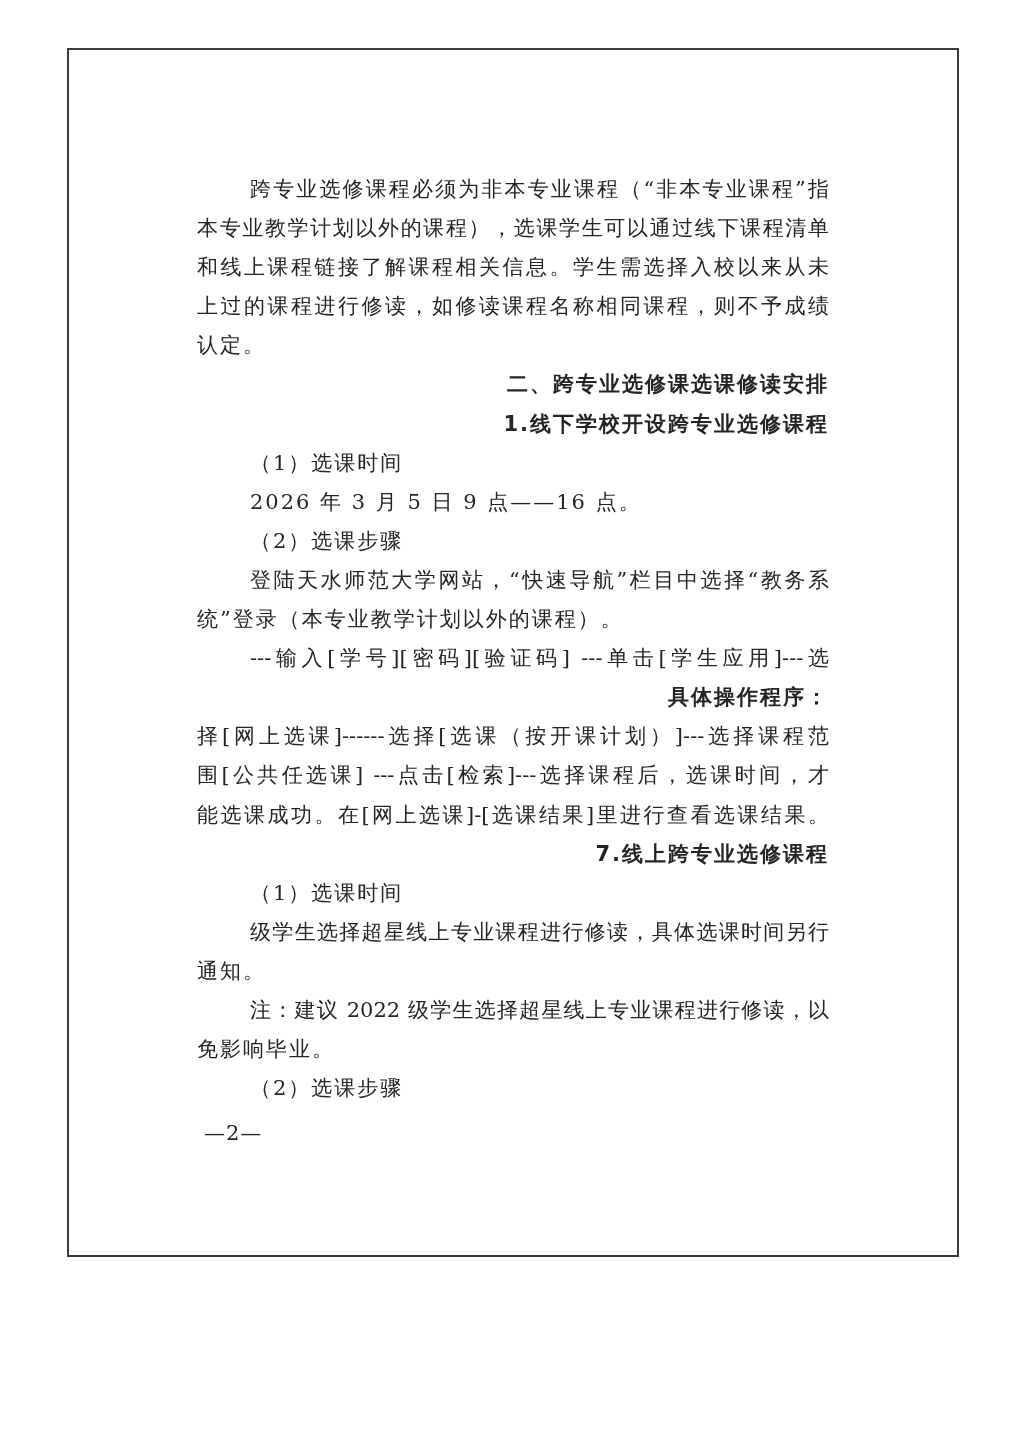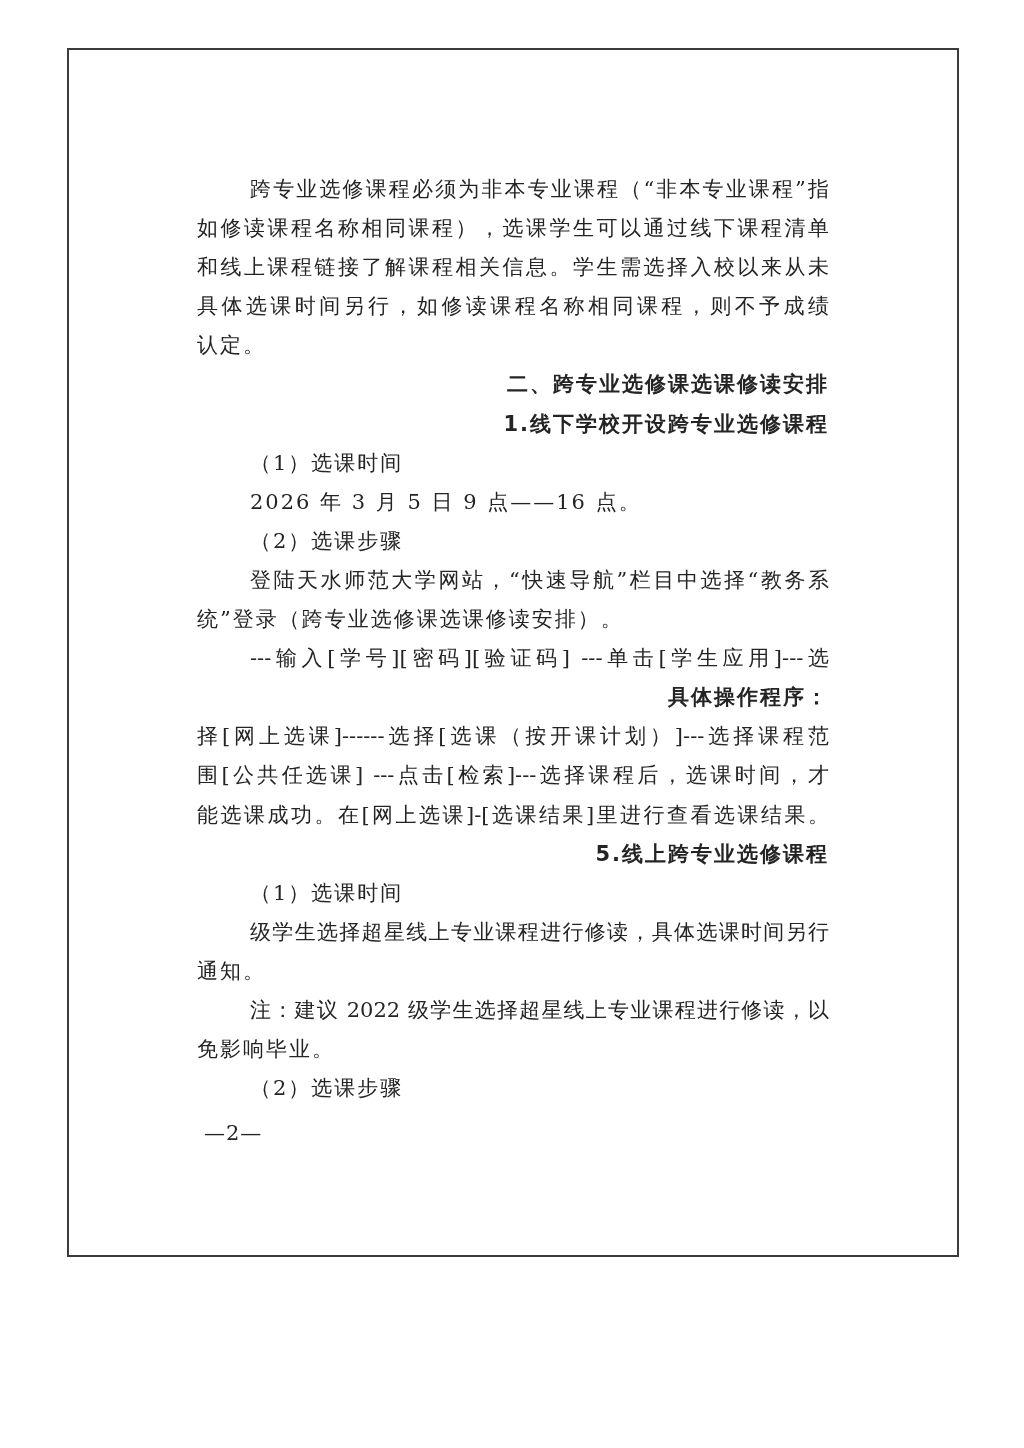--- a/index.html
+++ b/index.html
@@ -67,37 +67,37 @@
     font-family: "DejaVu Serif", "Liberation Serif", serif;
   }
 </style>
 </head>
 <body>
 
 <div class="page">
   <div class="frame"></div>
   <div class="text-block" id="text-block">
       <div class="line indent justify">跨专业选修课程必须为非本专业课程（“非本专业课程”指</div>
-      <div class="line justify">如修读课程名称相同课程），选课学生可以通过线下课程清单</div>
+      <div class="line justify">本专业教学计划以外的课程），选课学生可以通过线下课程清单</div>
       <div class="line justify">和线上课程链接了解课程相关信息。学生需选择入校以来从未</div>
-      <div class="line justify">具体选课时间另行，如修读课程名称相同课程，则不予成绩</div>
+      <div class="line justify">上过的课程进行修读，如修读课程名称相同课程，则不予成绩</div>
       <div class="line">认定。</div>
       <div class="line indent hei">二、跨专业选修课选课修读安排</div>
       <div class="line indent hei">1.线下学校开设跨专业选修课程</div>
       <div class="line indent">（1）选课时间</div>
       <div class="line indent">2026 年 3 月 5 日 9 点——16 点。</div>
       <div class="line indent">（2）选课步骤</div>
       <div class="line indent justify">登陆天水师范大学网站，“快速导航”栏目中选择“教务系</div>
-      <div class="line">统”登录（跨专业选修课选课修读安排）。</div>
+      <div class="line">统”登录（本专业教学计划以外的课程）。</div>
       <div class="line indent justify">---输入[学号][密码][验证码] ---单击[学生应用]---选</div>
       <div class="line indent hei">具体操作程序：</div>
       <div class="line justify">择[网上选课]------选择[选课（按开课计划）]---选择课程范</div>
       <div class="line justify">围[公共任选课] ---点击[检索]---选择课程后，选课时间，才</div>
       <div class="line justify">能选课成功。在[网上选课]-[选课结果]里进行查看选课结果。</div>
-      <div class="line indent hei">5.线上跨专业选修课程</div>
+      <div class="line indent hei">7.线上跨专业选修课程</div>
       <div class="line indent">（1）选课时间</div>
       <div class="line indent justify">级学生选择超星线上专业课程进行修读，具体选课时间另行</div>
       <div class="line">通知。</div>
       <div class="line indent justify">注：建议 2022 级学生选择超星线上专业课程进行修读，以</div>
       <div class="line">免影响毕业。</div>
       <div class="line indent">（2）选课步骤</div>
     </div>
   <div class="page-number">—2—</div>
 </div>
 

